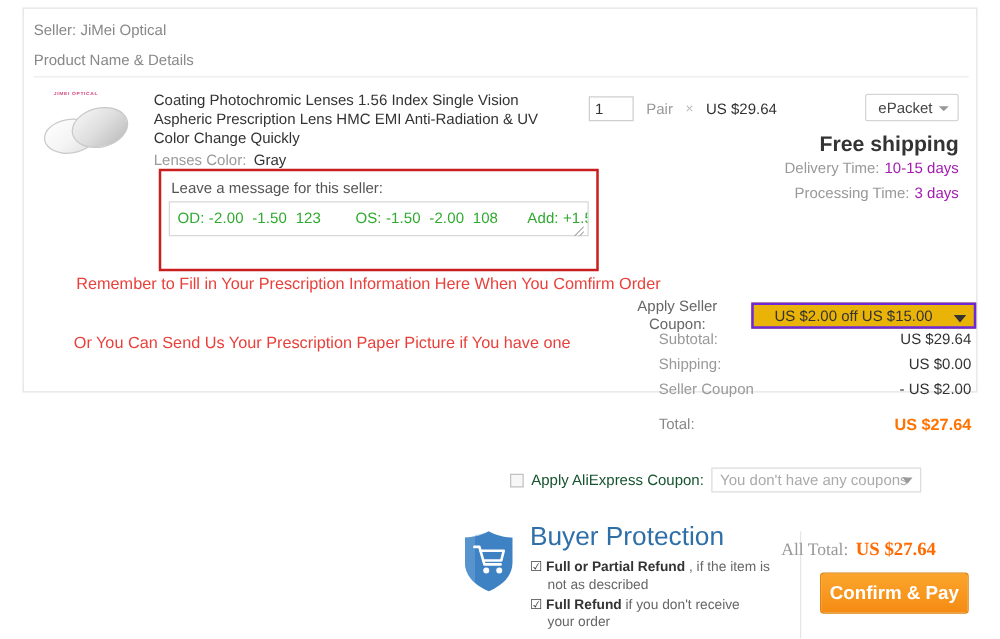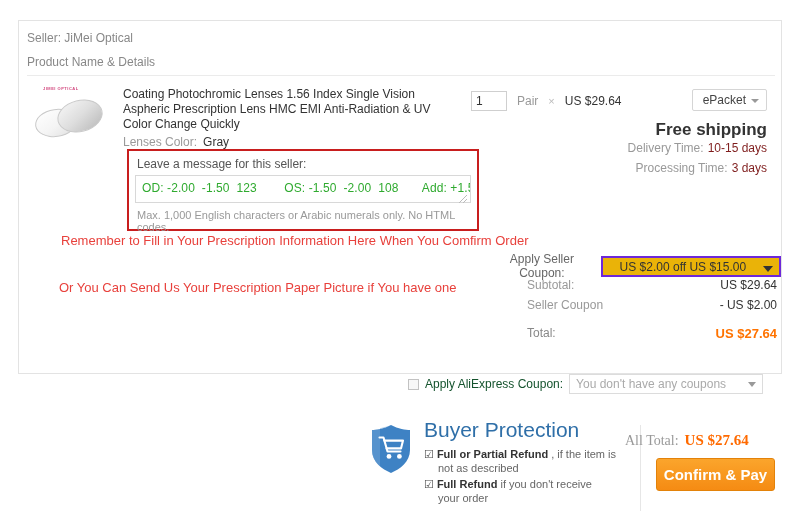--- a/index.html
+++ b/index.html
@@ -10,22 +10,22 @@
     font-family: "Liberation Sans", sans-serif;
     font-size: 12px;
     color: #333333;
     overflow: hidden;
   }
   .page { position: relative; width: 800px; height: 511px; background:#fff; }
 
   
   .order-card {
     position: absolute;
-    left: 18px; top: 20px;
-    width: 764px; height: 354px;
+    left: 18px; top: 6px;
+    width: 764px; height: 308px;
     border: 1px solid #e3e3e3;
     background: #fff;
   }
   .seller-line {
     position: absolute; left: 8px; top: 10px;
     font-size: 12px; color: #888888;
   }
   .pnd-line {
     position: absolute; left: 8px; top: 34px;
     font-size: 12px; color: #888888;
@@ -96,21 +96,21 @@
     position:absolute; right:7px; top:9px;
     width:0;height:0;border-left:4px solid transparent;border-right:4px solid transparent;
     border-top:4px solid #999;
   }
   .free-ship {
     position:absolute; right:14px; top:99px;
     font-size:17px; font-weight:bold; color:#333;
   }
   .dtime { position:absolute; right:14px; top:120px; font-size:12px; color:#999; }
   .ptime { position:absolute; right:14px; top:140px; font-size:12px; color:#999; }
-  .dtime b, .ptime b { color:#7f1d1d; font-weight:normal; margin-left:4px; }
+  .dtime b, .ptime b { color:#a21caf; font-weight:normal; margin-left:4px; }
 
   
   .redbox {
     position: absolute; left: 108px; top: 128px;
     width: 352px; height: 82px;
     border: 2px solid #c81e1e;
   }
   .msg-label {
     position:absolute; left:8px; top:6px;
     font-size:12px; color:#555;
@@ -172,21 +172,21 @@
   .ali-row {
     position:absolute; left:408px; top:374px;
     display:flex; align-items:center;
   }
   .ali-cb {
     width:11px; height:11px; border:1px solid #c2c2c2; background:#f7f7f7;
     margin-right:6px; display:inline-block;
   }
   .ali-lbl { font-size:12px; color:#14532d; margin-right:6px; }
   .ali-sel {
-    position:relative; width:194px; height:20px;
+    position:relative; width:168px; height:20px;
     border:1px solid #dcdcdc; background:#fff;
     font-size:12px; color:#aaa; line-height:18px; padding:0 20px 0 6px;
     white-space:nowrap; overflow:hidden;
   }
   .ali-sel .car {
     position:absolute; right:6px; top:7px;
     width:0;height:0;border-left:4px solid transparent;border-right:4px solid transparent;
     border-top:5px solid #999;
   }
 
@@ -262,38 +262,41 @@
       <span>Delivery Time:</span><b>10-15 days</b>
     </div>
     <div class="ptime">
       <span>Processing Time:</span><b>3 days</b>
     </div>
 
     <div class="redbox">
       <div class="msg-label">Leave a message for this seller:</div>
       <textarea class="msg-area" placeholder="Leave a message for this seller" style="">OD: -2.00  -1.50  123        OS: -1.50  -2.00  108       Add: +1.50  PD: 33/31</textarea>
       <div class="msg-grip"></div>
-      <div class="msg-hint">Max. 1,000 English characters or Arabic numerals only. No HTML codes.</div>
     </div>
 
     <div class="note1">Remember to Fill in Your Prescription Information Here When You Comfirm Order</div>
     <div class="note2">Or You Can Send Us Your Prescription Paper Picture if You have one</div>
 
     <div class="coupon-row">
       <span class="coupon-lbl">Apply Seller Coupon:</span>
       <div class="coupon-sel">
         <span>US $2.00 off US $15.00</span>
         <span class="car"></span>
       </div>
     </div>
 
     <div class="totals">
       <div class="t-row">
         <span class="k">Subtotal:</span>
         <span class="v">US $29.64</span>
+      </div>
+      <div class="t-row">
+        <span class="k">Shipping:</span>
+        <span class="v">US $0.00</span>
       </div>
       <div class="t-row">
         <span class="k">Seller Coupon</span>
         <span class="v">- US $2.00</span>
       </div>
       <div class="t-row total">
         <span class="k">Total:</span>
         <span class="v">US $27.64</span>
       </div>
     </div>

